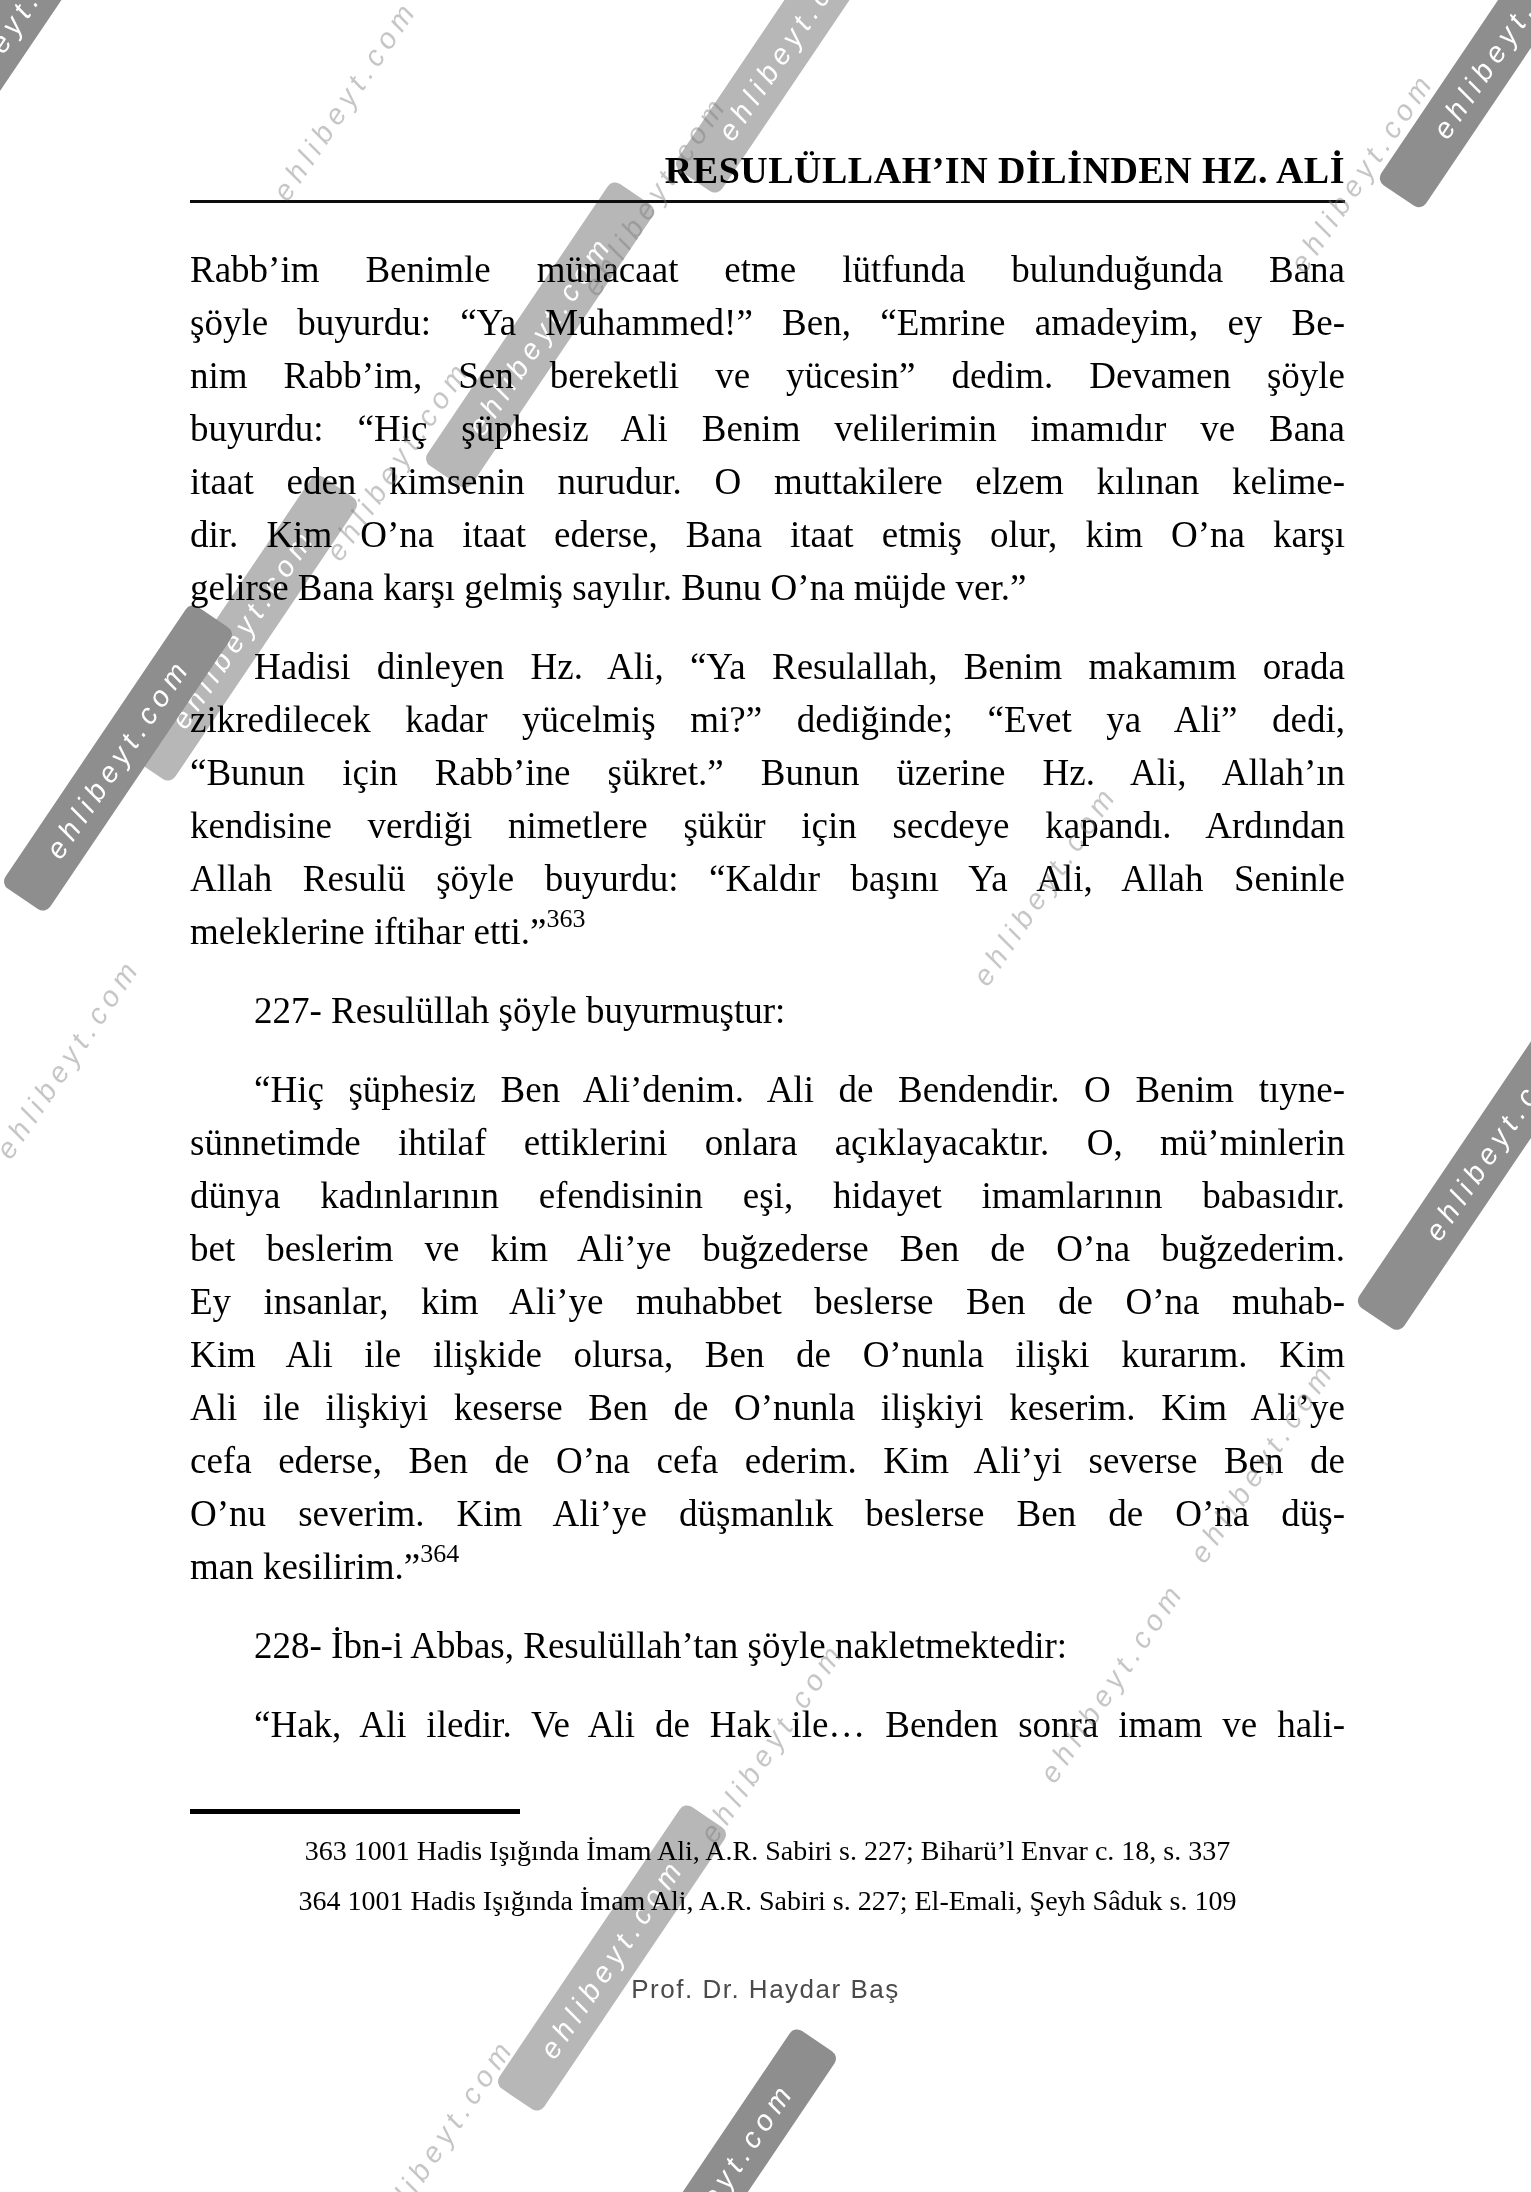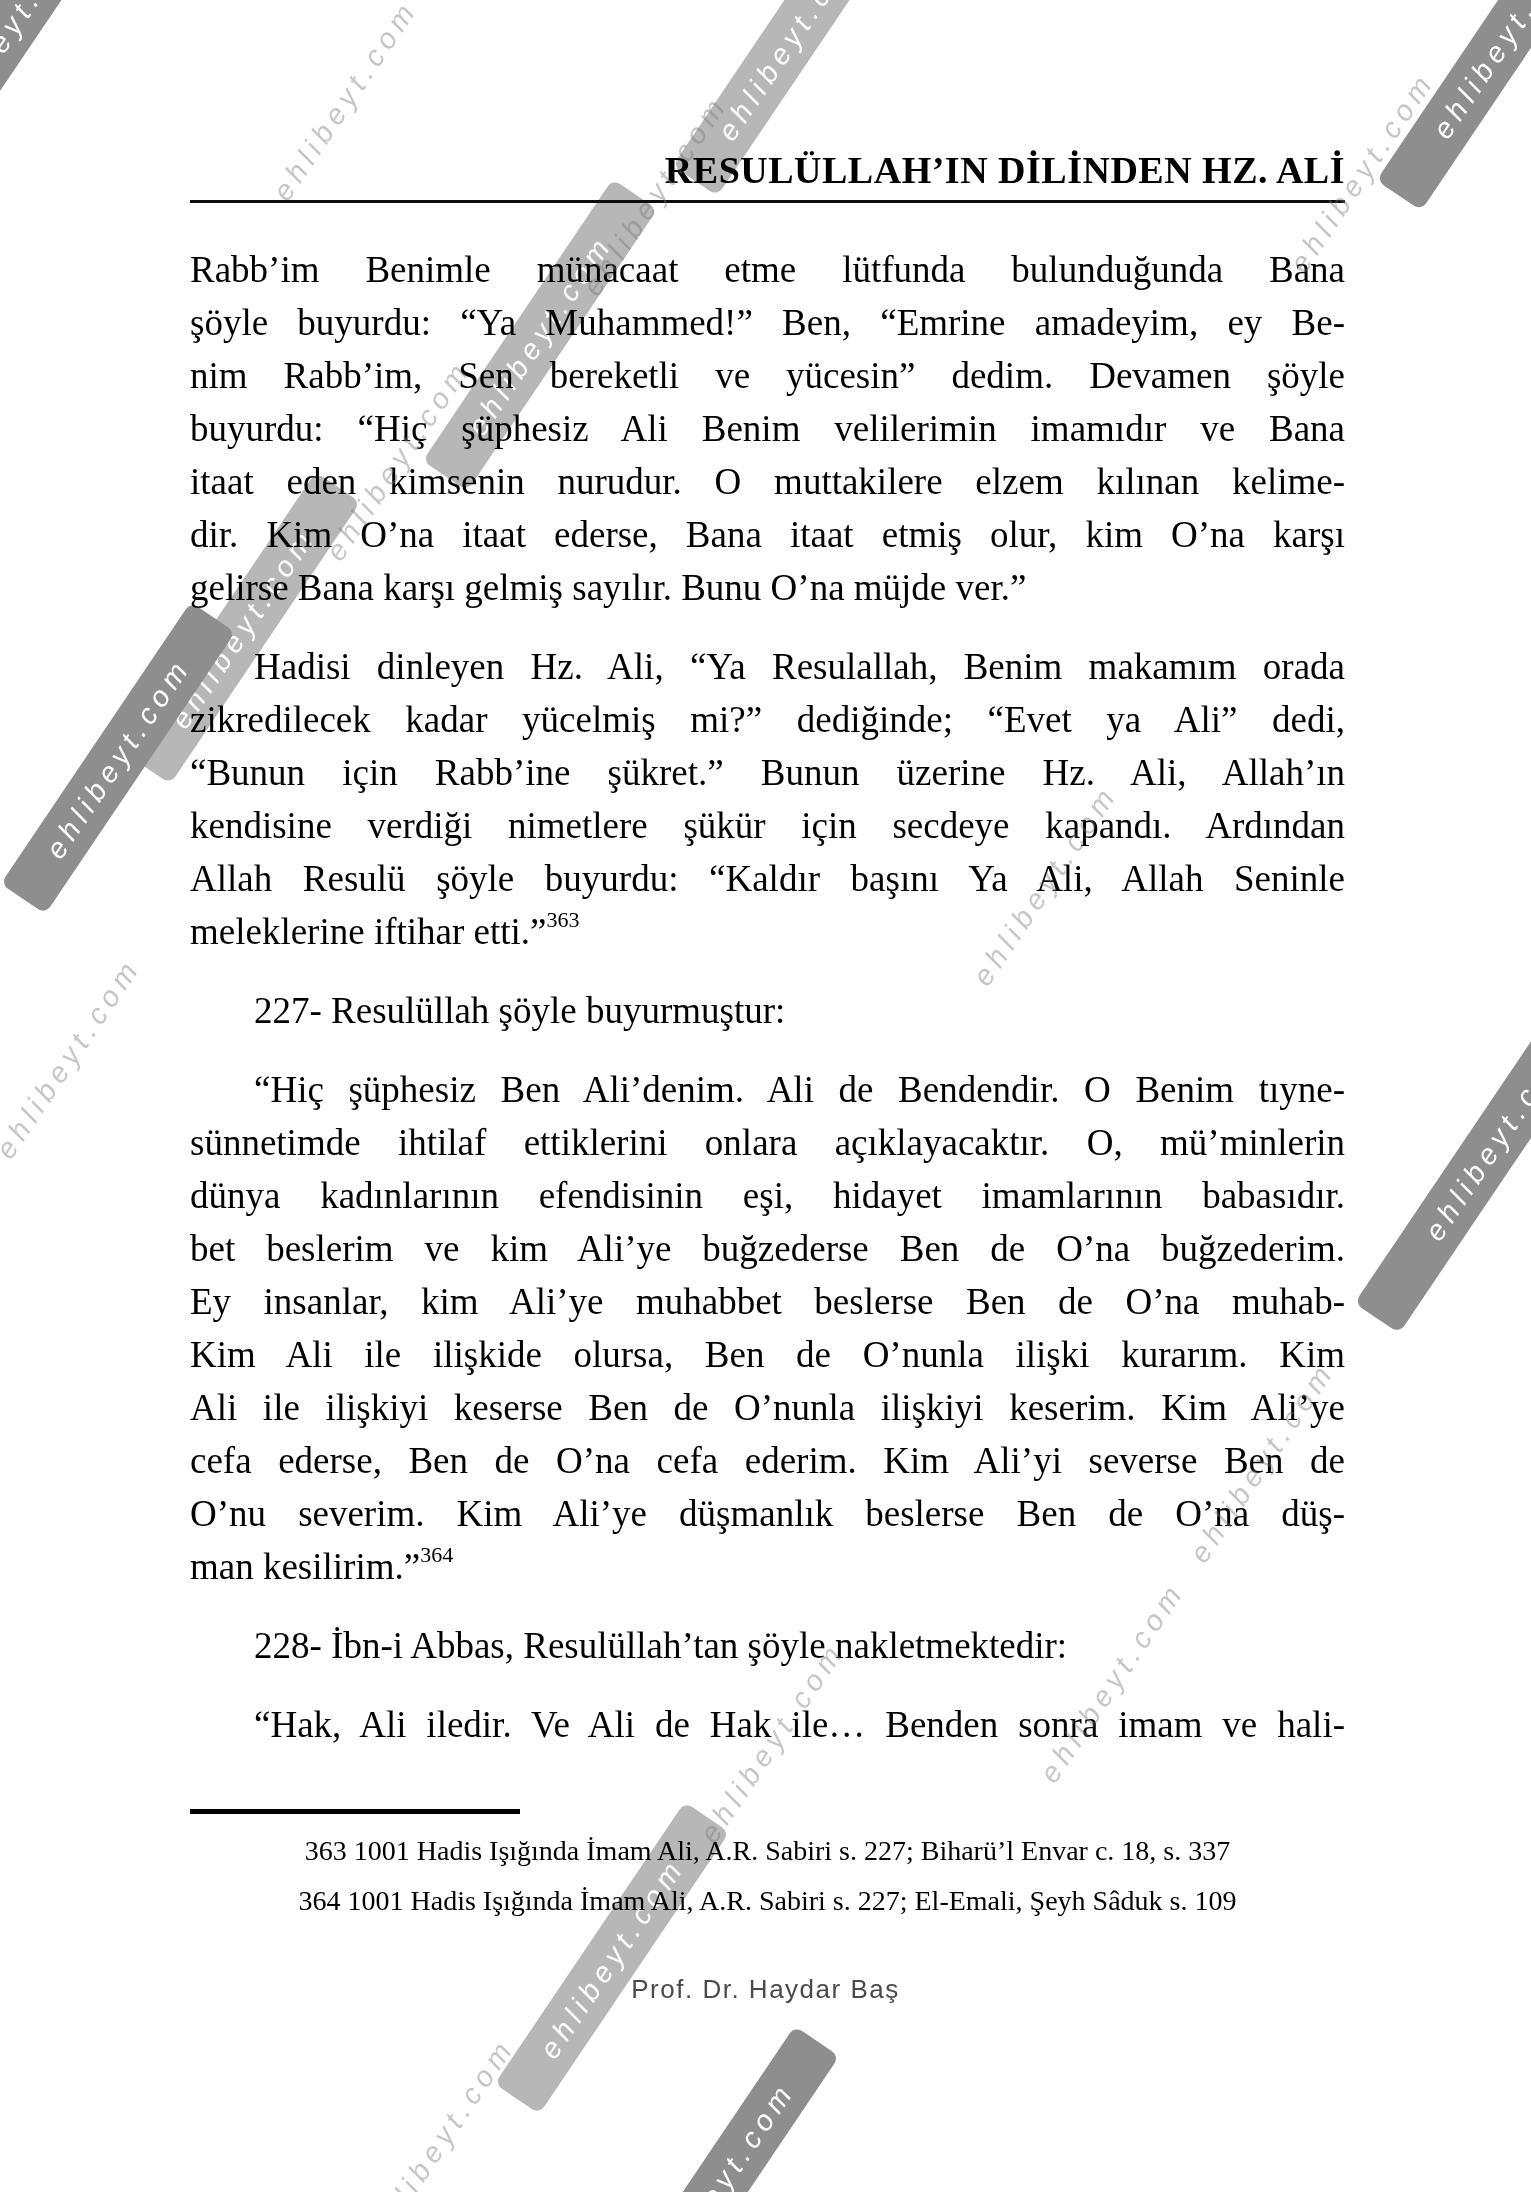--- a/index.html
+++ b/index.html
@@ -47,21 +47,21 @@
   .para{margin-top:26px;}
   .para:first-child{margin-top:0;}
   .line{
     line-height:53px;
     text-align:justify;
     text-align-last:justify;
   }
   .line.last{text-align-last:left;}
   .line.indent{padding-left:64px;}
   .line sup{
-    font-size:22px;letter-spacing:0;
+    font-size:26px;letter-spacing:0;
     position:relative;top:-4px;
     vertical-align:super;line-height:0;margin-top:37px;
   }
   .footnote-rule{
     margin:58px 0 0 190px;
     width:330px;height:5px;background:#000;
   }
   .footnotes{margin:12px 186px 0 190px;font-size:28px;}
   .fn-line{line-height:50px;text-align:center;}
   .page-footer{

